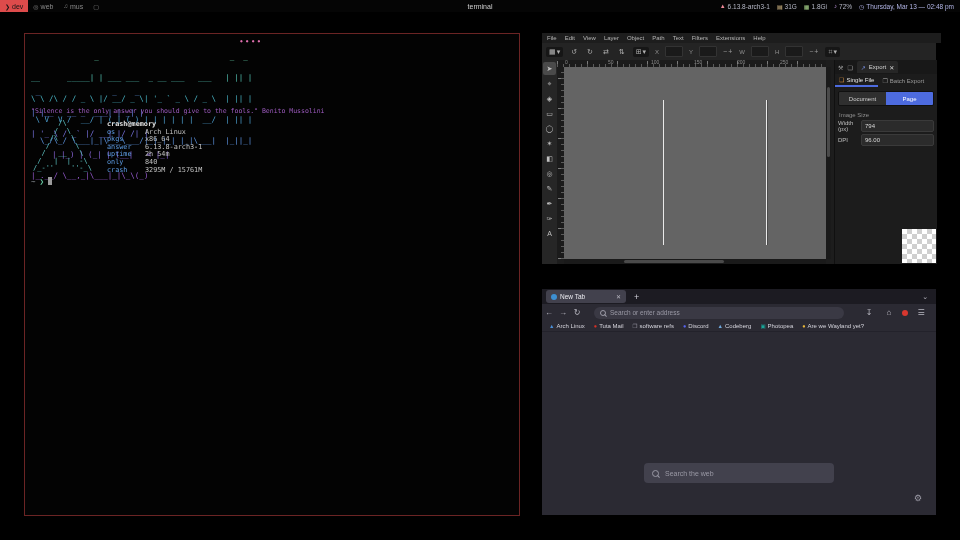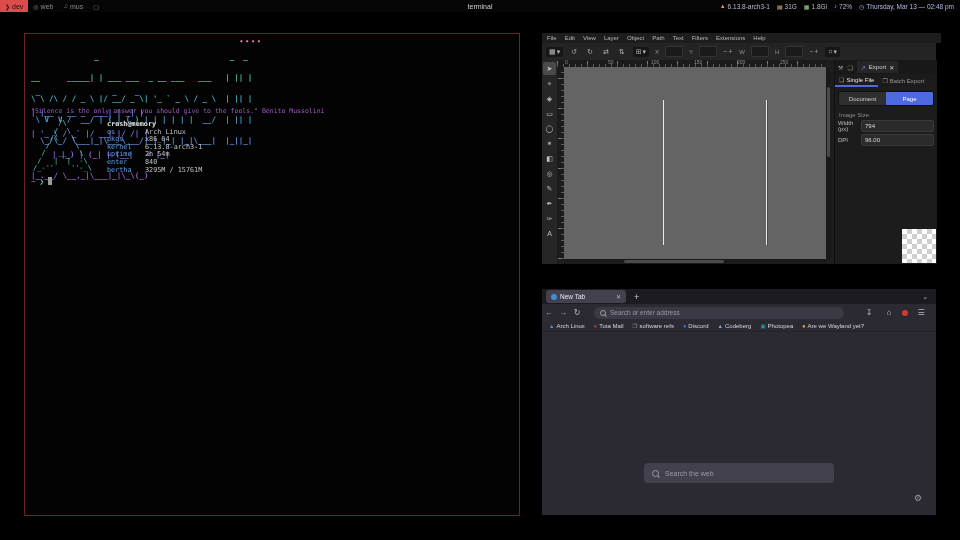--- a/index.html
+++ b/index.html
@@ -14,21 +14,21 @@
   .wsi{font-size:6px;}
   #bar-title{position:absolute;left:0;right:0;text-align:center;color:#cfcfcf;pointer-events:none;}
   #bar-right{margin-left:auto;display:flex;align-items:center;gap:7px;padding-right:6px;}
   .seg{display:flex;align-items:center;gap:2px;}
   .segicon{font-size:6px;}
   .segtext{font-size:6.5px;}
 
   
   #terminal{position:absolute;left:24px;top:33px;width:494px;height:481px;background:#030303;
             border:1px solid #6b2424;font-family:"DejaVu Sans Mono",monospace;}
-  .artw,.artb{white-space:pre;font-size:7.5px;line-height:7px;letter-spacing:0;font-weight:bold;}
+  .artw,.artb{white-space:pre;font-size:7.5px;line-height:7px;letter-spacing:0;}
   .artw{position:absolute;left:6px;top:5px;}
   .artb{position:absolute;left:6px;top:40px;}
   .al{white-space:pre;}
   #artdots{position:absolute;left:214px;top:3px;color:#e06fae;font-size:8px;letter-spacing:1px;}
   #quote{position:absolute;left:6px;top:73px;font-size:6.5px;color:#9d5bbf;}
   #archlogo{position:absolute;left:8px;top:86px;margin:0;font-size:7px;line-height:7.5px;color:#5fc6c6;font-family:"DejaVu Sans Mono",monospace;}
   #fetchinfo{position:absolute;left:82px;top:87px;font-size:6.8px;line-height:7.6px;}
   #fetchuser{color:#e0e0e0;font-weight:bold;}
   .frow .fk{color:#5f9fe8;display:inline-block;width:38px;}
   .frow .fv{color:#c2c2c2;}
@@ -191,24 +191,24 @@
      /  \
     /\   \
    /      \
   /   __   \
  /   |  |  -\
 /_-''    ''-_\</pre>
     <div id="fetchinfo">
       <div id="fetchuser">crash@memory</div>
       <div class="frow"><span class="fk">os</span><span class="fv">Arch Linux</span></div>
       <div class="frow"><span class="fk">pkgs</span><span class="fv">x86_64</span></div>
-      <div class="frow"><span class="fk">kernel</span><span class="fv">6.13.8-arch3-1</span></div>
+      <div class="frow"><span class="fk">answer</span><span class="fv">6.13.8-arch3-1</span></div>
       <div class="frow"><span class="fk">uptime</span><span class="fv">2h 54m</span></div>
-      <div class="frow"><span class="fk">enter</span><span class="fv">840</span></div>
-      <div class="frow"><span class="fk">bertha</span><span class="fv">3295M / 15761M</span></div>
+      <div class="frow"><span class="fk">only</span><span class="fv">840</span></div>
+      <div class="frow"><span class="fk">crash</span><span class="fv">3295M / 15761M</span></div>
     </div>
     <div id="prompt">
       <span id="ptilde">~</span><span id="pchev">❯</span><span id="pcursor"></span>
     </div>
   </div>
 
   <div id="inkscape">
     <div id="ink-menubar">
       <span>File</span>
       <span>Edit</span>

